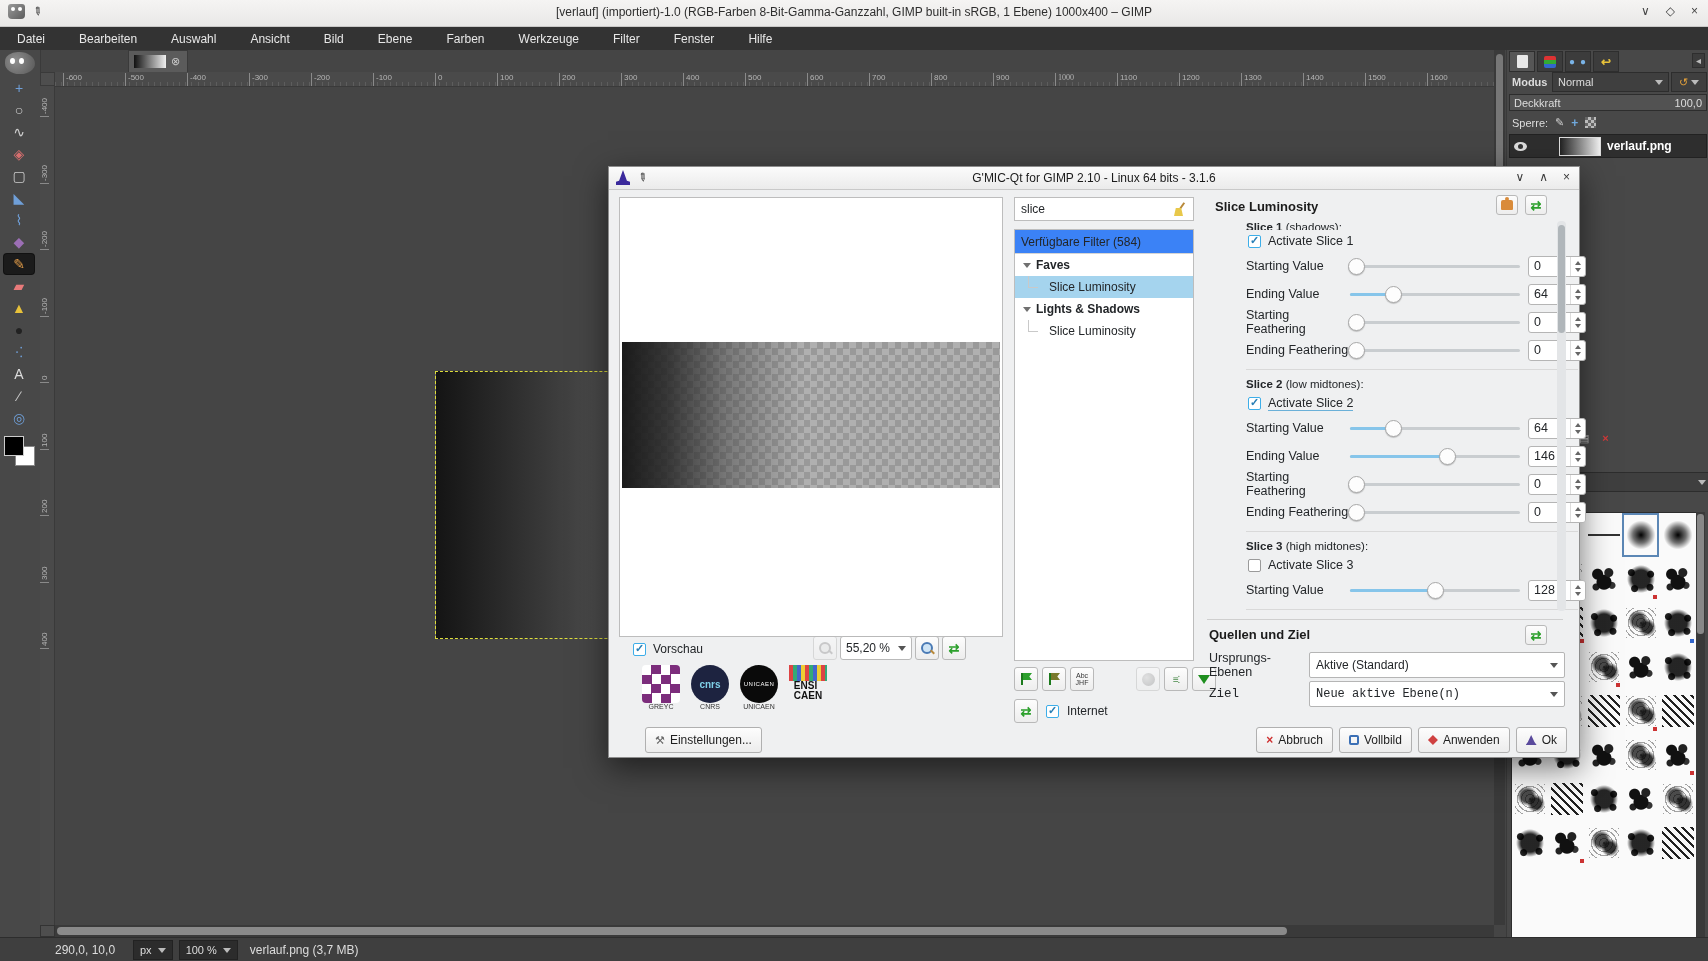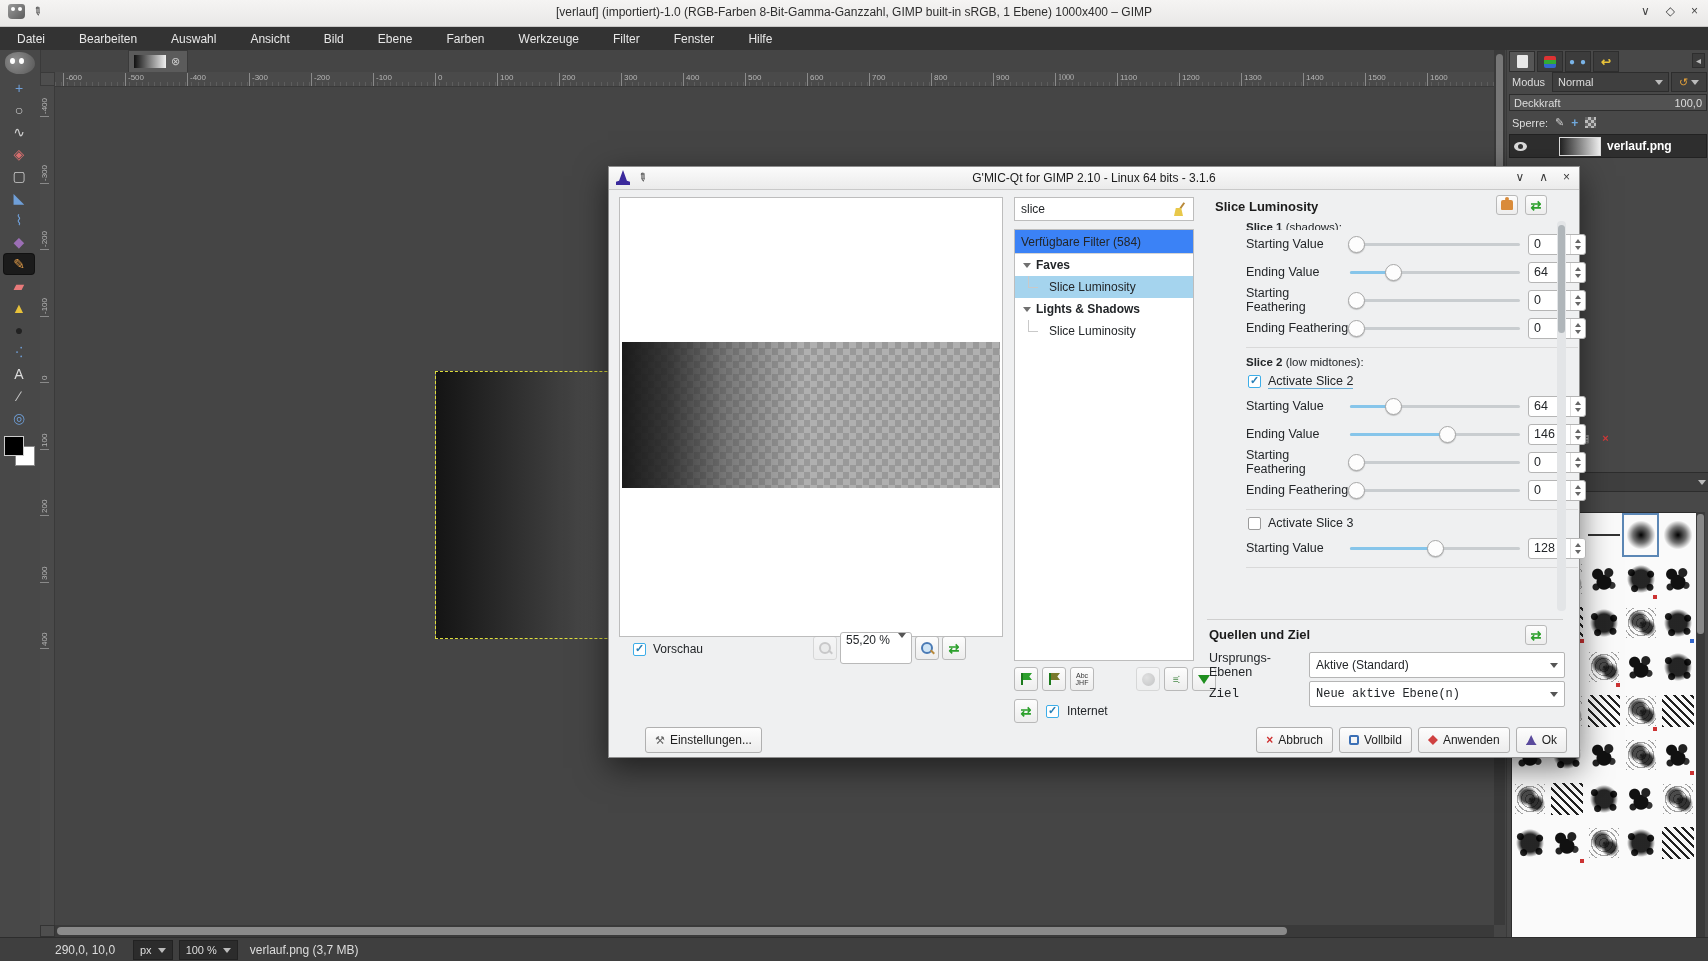--- a/index.html
+++ b/index.html
@@ -140,21 +140,21 @@
   .pane{position:absolute;background:#fff;border:1px solid #bdbdbd;box-sizing:border-box;}
   #preview{left:10px;top:30px;width:384px;height:440px;}
   #pv-img{position:absolute;left:2px;top:144px;width:378px;height:146px;
           background-image:conic-gradient(#b0b0b0 25%,#999 0 50%,#b0b0b0 0 75%,#999 0);background-size:13px 13px;}
   #pv-img .shade{position:absolute;inset:0;background:linear-gradient(90deg,rgba(22,22,22,.97) 0,rgba(35,35,35,.85) 12%,rgba(55,55,55,.45) 28%,rgba(0,0,0,0) 48%);}
   #pv-row{position:absolute;left:24px;top:470px;height:24px;display:flex;align-items:center;gap:7px;}
   #pv-zoom{position:absolute;left:204px;top:468px;height:26px;display:flex;align-items:center;gap:3px;}
   .mini-btn{height:24px;min-width:24px;background:linear-gradient(#fdfdfd,#ededed);border:1px solid #b9b9b9;border-radius:3px;
             display:flex;align-items:center;justify-content:center;box-sizing:border-box;}
   .mini-btn.disabled{opacity:.45;}
-  #pv-combo{width:72px;height:32px;background:#fff;border:1px solid #b9b9b9;border-radius:3px;display:flex;
+  #pv-combo{width:72px;height:24px;background:#fff;border:1px solid #b9b9b9;border-radius:3px;display:flex;align-items:center;
             justify-content:space-between;padding:0 5px;box-sizing:border-box;}
   .chev-dn{width:0;height:0;border-left:4px solid transparent;border-right:4px solid transparent;border-top:5px solid #555;}
   #logos{position:absolute;left:30px;top:498px;display:flex;gap:5px;align-items:flex-start;}
   .logo{width:44px;height:54px;display:flex;flex-direction:column;align-items:center;font-size:7px;color:#333;}
   .lg-greyc{width:38px;height:38px;background:conic-gradient(#7c2d7c 25%,#fff 0 50%,#7c2d7c 0 75%,#fff 0);background-size:19px 19px;border-radius:4px;}
   .lg-cnrs{width:38px;height:38px;border-radius:50%;background:#1d2340;color:#7fd0e8;display:flex;align-items:center;justify-content:center;font-size:10px;font-weight:bold;}
   .lg-unicaen{width:38px;height:38px;border-radius:50%;background:#0a0a0a;color:#fff;display:flex;align-items:center;justify-content:center;font-size:6px;letter-spacing:.5px;}
   .lg-ensi{width:38px;height:16px;background:
       repeating-linear-gradient(90deg,#d44 0 4px,#3a7 4px 8px,#46c 8px 12px,#ec3 12px 16px);}
   .lg-ensi-txt{font-size:10px;font-weight:bold;color:#111;line-height:1;}
@@ -367,21 +367,21 @@
       <span class="dtab">
           <span class="ico-dots">● ●</span>
         </span>
       <span class="dtab">
           <span class="ico-undo">↩</span>
         </span>
     </div>
     <span class="dock-collapse">◂</span>
 
     <div class="mrow" id="mode-row">
-      <span style="width:40px;padding-left:3px;">Modus</span>
+      <span style="width:40px;padding-left:3px;font-weight:bold;">Modus</span>
       <span class="mbtn">
           <span>Normal</span>
           <span class="chev"></span>
         </span>
       <span class="rbtn">↺<span class="chev"></span></span>
     </div>
     <div class="mrow" id="opacity-row">
       <span>Deckkraft</span>
       <span>100,0</span>
     </div>
@@ -584,20 +584,38 @@
       <span class="mini-btn">
           <span class="mag">
             <span class="lens"></span>
             <span class="tail"></span>
           </span>
         </span>
       <span class="mini-btn">
           <span class="refresh">⇄</span>
         </span>
     </div>
+    <div id="logos">
+        <div class="logo">
+          <div class="lg-greyc"></div>
+          <div>GREYC</div>
+        </div>
+        <div class="logo">
+          <div class="lg-cnrs">cnrs</div>
+          <div>CNRS</div>
+        </div>
+        <div class="logo">
+          <div class="lg-unicaen">UNICAEN</div>
+          <div>UNICAEN</div>
+        </div>
+        <div class="logo">
+          <div class="lg-ensi"></div>
+          <div class="lg-ensi-txt">ENSI<br>CAEN</div>
+        </div>
+      </div>
 
     <div class="pane" id="search">
       <span style="color:#232629;">slice</span>
       <span class="broom">
           <span class="stick"></span>
           <span class="head"></span>
         </span>
     </div>
     <div class="pane" id="filters">
       <div id="flt-head">Verfügbare Filter (584)</div>
@@ -658,20 +676,24 @@
       <div id="p-hbtns">
         <span class="mini-btn" style="height:20px;min-width:22px;">
             <span class="stamp"></span>
           </span>
         <span class="mini-btn" style="height:20px;min-width:22px;">
             <span class="refresh">⇄</span>
           </span>
       </div>
       <div id="p-scroll">
           <div class="psec clipped"><span><b>Slice 1</b><i style="font-style:normal;"> (shadows):</i></span></div>
+          <div class="pcheck">
+            <span class="cb checked"></span>
+            <span class="lbl">Activate Slice 1</span>
+          </div>
           <div class="prow">
             <span class="plabel">Starting Value</span>
             <span class="ptrack">
               <span class="rail"></span>
               <span class="fill" style="width: 0px;"></span>
               <span class="handle" style="left: -2px;"></span>
             </span>
             <span class="pspin">
               <span class="pval">0</span>
               <span class="parrows">
@@ -785,20 +807,21 @@
             </span>
             <span class="pspin">
               <span class="pval">0</span>
               <span class="parrows">
                 <i class="up"></i>
                 <i class="dn"></i>
               </span>
             </span>
           </div>
           <div class="pdivider"></div>
+          <div class="psec"><span><b>Slice 3</b><i style="font-style:normal;"> (high midtones):</i></span></div>
           <div class="pcheck">
             <span class="cb"></span>
             <span class="lbl">Activate Slice 3</span>
           </div>
           <div class="prow">
             <span class="plabel">Starting Value</span>
             <span class="ptrack">
               <span class="rail"></span>
               <span class="fill" style="width: 85px;"></span>
               <span class="handle" style="left: 77px;"></span>

